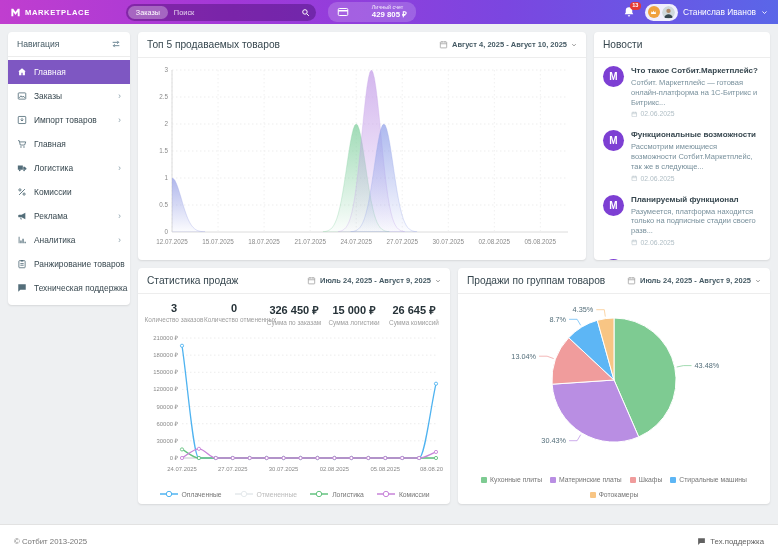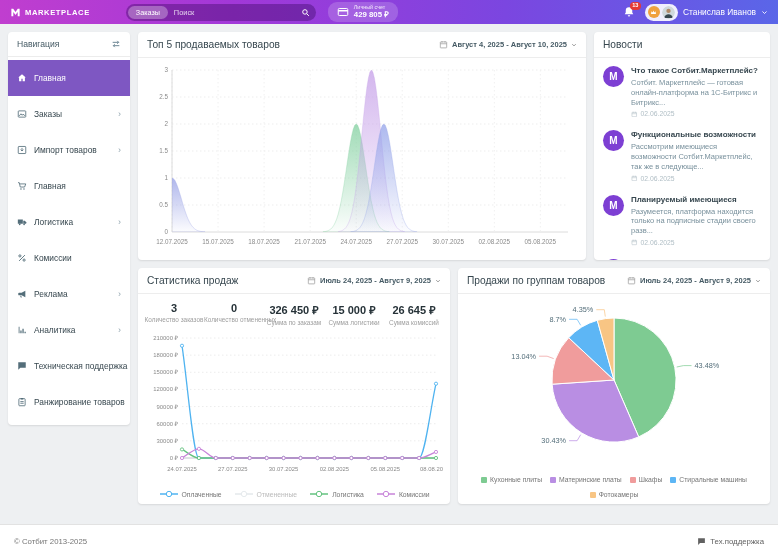--- a/index.html
+++ b/index.html
@@ -12,21 +12,21 @@
   .brand{display:flex;align-items:center;gap:4px;cursor:pointer}
   .brand-ic svg{width:11px;height:11px;display:block}
   .brand-tx{font-size:7.6px;font-weight:700;letter-spacing:.6px}
   .search{margin-left:36px;display:flex;align-items:center;width:190px;height:17px;border-radius:9px;
     background:rgba(46,0,84,.35);padding:0 6px 0 2px}
   .cat{height:13px;padding:0 8px;border:none;border-radius:7px;background:rgba(255,255,255,.3);
     color:#fff;font-size:7.2px;font-family:inherit;cursor:pointer}
   .sin{flex:1;background:transparent;border:none;outline:none;color:#fff;font-size:7.4px;padding:0 6px;font-family:inherit}
   .sin::placeholder{color:rgba(255,255,255,.8)}
   .sic svg{width:9px;height:9px;display:block;cursor:pointer}
-  .wallet{margin-left:12px;display:flex;align-items:center;gap:5px;background:rgba(255,255,255,.18);
+  .wallet{margin-left:12px;display:flex;align-items:center;gap:23px;background:rgba(255,255,255,.18);
     border-radius:9px;padding:2px 9px;cursor:pointer}
   .wic svg{width:12px;height:12px;display:block}
   .wtx{display:flex;flex-direction:column;line-height:1.15}
   .wl{font-size:5.4px;color:rgba(255,255,255,.85)}
   .wv{font-size:7.8px;font-weight:700}
   .tb-right{margin-left:auto;display:flex;align-items:center;gap:10px}
   .bell{position:relative;cursor:pointer}
   .bic svg{width:12px;height:12px;display:block}
   .badge{position:absolute;top:-4px;right:-6px;background:#e53935;color:#fff;font-size:5.6px;font-weight:700;
     border-radius:6px;padding:1px 2.5px;line-height:1}
@@ -46,21 +46,21 @@
   .row1{height:228px}.row2{height:236px}
   .row1 .card,.row2 .card{height:100%}
   .card-top5{flex:1}.card-news{flex:0 0 176px}
   .card-stats{flex:1}.card-pie{flex:1}
 
   
   .sidebar{width:122px;flex:0 0 122px;padding-bottom:5px}
   .nav-head{display:flex;align-items:center;justify-content:space-between;padding:7px 9px;
     font-size:8.6px;color:#455a64;border-bottom:1px solid #ececec;margin-bottom:3px}
   .nav-swap svg{width:10px;height:10px;display:block;color:#607d8b;cursor:pointer}
-  .nav-item{display:flex;align-items:center;gap:7px;height:36px;padding:0 9px;font-size:8.4px;
+  .nav-item{display:flex;align-items:center;gap:7px;height:24px;padding:0 9px;font-size:8.4px;
     color:#37474f;cursor:pointer;white-space:nowrap}
   .nav-item .nic{flex:0 0 10px;color:#546e7a;display:flex}
   .nav-item .nic svg{width:10px;height:10px}
   .nav-item.active{background:#7e57c2;color:#fff}
   .nav-item.active .nic{color:#fff}
   .nchev{margin-left:auto;color:#90a4ae;font-size:9px;line-height:1}
 
   
   .card-head{display:flex;align-items:center;justify-content:space-between;padding:7px 9px;border-bottom:1px solid #ededed;flex:0 0 auto}
   .card-title{font-size:10.2px;font-weight:400;color:#37474f}
@@ -253,35 +253,35 @@
           <span class="nic">
             <svg viewBox="0 0 24 24" fill="currentColor">
               <path d="M4 20V4h2v16zm4 0v-7h3v7zm5 0V9h3v11zm5 0v-4h3v4z"></path>
             </svg>
           </span>
           <span>Аналитика</span>
           <span class="nchev">›</span>
         </div>
         <div class="nav-item">
           <span class="nic">
-            <svg viewBox="0 0 24 24" fill="currentColor">
-              <path d="M3 3h18v13H8l-5 5z"></path>
-            </svg>
-          </span>
-          <span>Техническая поддержка</span>
-        </div>
-        <div class="nav-item">
-          <span class="nic">
             <svg viewBox="0 0 24 24" fill="none" stroke="currentColor" stroke-width="2">
               <rect x="4.5" y="4" width="15" height="17" rx="1.5"></rect>
               <path d="M9 2.5h6V6H9z" fill="currentColor" stroke="none"></path>
               <path d="M8 11h8M8 15h8"></path>
             </svg>
           </span>
           <span>Ранжирование товаров</span>
+        </div>
+        <div class="nav-item">
+          <span class="nic">
+            <svg viewBox="0 0 24 24" fill="currentColor">
+              <path d="M3 3h18v13H8l-5 5z"></path>
+            </svg>
+          </span>
+          <span>Техническая поддержка</span>
         </div>
       </nav>
   </aside>
 
   <main class="main">
     <div class="row row1">
       <section class="card card-top5">
         <div class="card-head">
           <span class="card-title">Топ 5 продаваемых товаров</span>
           <span class="datepicker">
@@ -392,21 +392,21 @@
                     <rect x="3.5" y="5" width="17" height="16" rx="1.5"></rect>
                     <path d="M3.5 10h17M8 2.8V7M16 2.8V7"></path>
                   </svg>
                   <span>02.06.2025</span>
                 </div>
               </span>
             </div>
             <div class="news-item">
               <span class="news-ic">M</span>
               <span class="news-body">
-                <div class="news-title">Планируемый имеющиеся</div>
+                <div class="news-title">Планируемый функционал</div>
                 <div class="news-text">Разумеется, платформа находится только на подписные стадии своего разв...</div>
                 <div class="news-date">
                   <svg viewBox="0 0 24 24" fill="none" stroke="currentColor" stroke-width="2">
                     <rect x="3.5" y="5" width="17" height="16" rx="1.5"></rect>
                     <path d="M3.5 10h17M8 2.8V7M16 2.8V7"></path>
                   </svg>
                   <span>02.06.2025</span>
                 </div>
               </span>
             </div>

